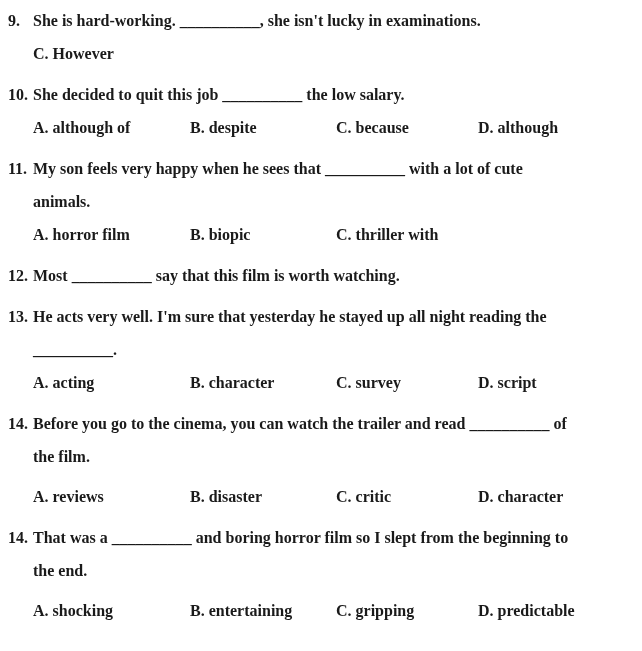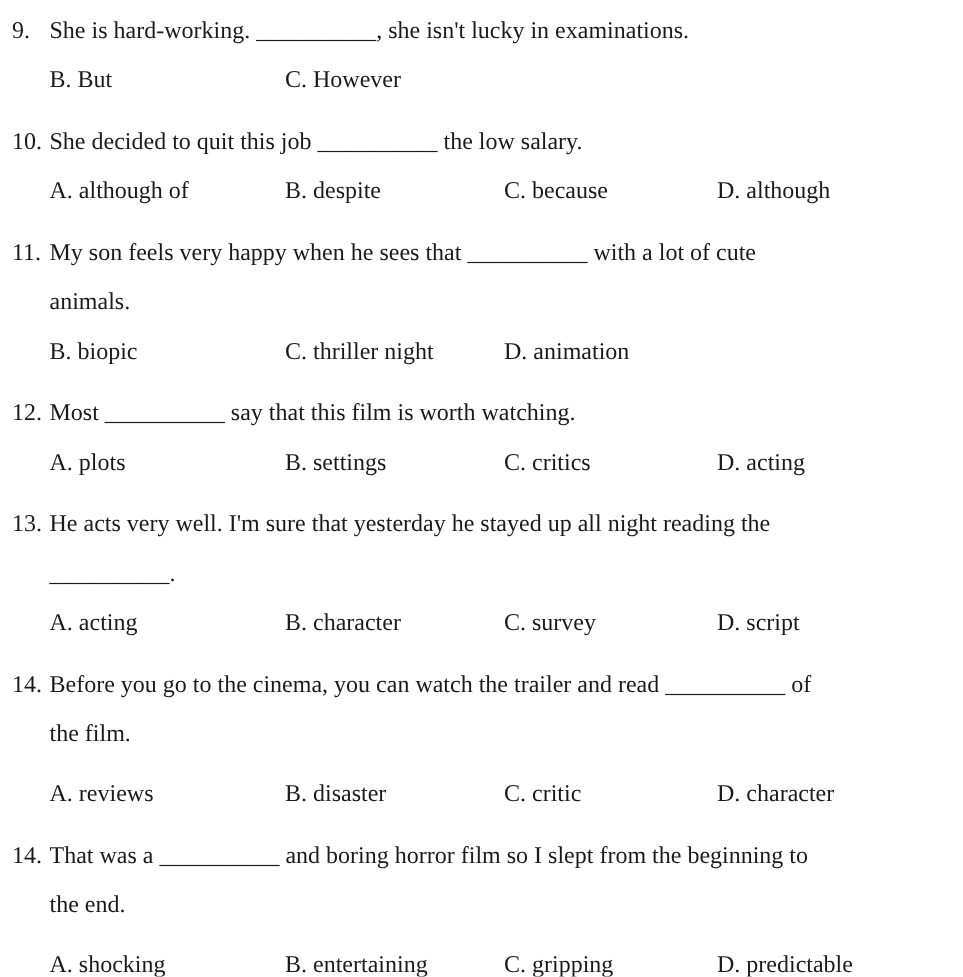--- a/index.html
+++ b/index.html
@@ -11,21 +11,21 @@
     width: 642px;
     height: 651px;
     box-sizing: border-box;
     padding: 4px 8px 0 8px;
     overflow: hidden;
     font-family: "Liberation Serif", "DejaVu Serif", serif;
     font-size: 16px;
     color: #1a1a1a;
   }
   .quiz { width: 100%; }
-  .question { margin-bottom: 8px; }
+  .question { margin-bottom: 8px; font-weight: bold; }
   .q-line {
     line-height: 33px;
     white-space: pre;
   }
   .q-num {
     display: inline-block;
     min-width: 25px;
   }
   .q-line.cont {
     padding-left: 25px;
@@ -42,53 +42,46 @@
   .question:nth-child(7) .options { margin-top: 7px; }
 </style>
 </head>
 <body>
 
 <div class="quiz">
 
   <div class="question">
     <div class="q-line"><span class="q-num">9.</span><span>She is hard-working. __________, she isn't lucky in examinations.</span></div>
     <div class="options">
-      <span>B. But</span>
       <span>C. However</span>
     </div>
   </div>
 
   <div class="question">
     <div class="q-line"><span class="q-num">10.</span><span>She decided to quit this job __________ the low salary.</span></div>
     <div class="options">
       <span>A. although of</span>
       <span>B. despite</span>
       <span>C. because</span>
       <span>D. although</span>
     </div>
   </div>
 
   <div class="question">
     <div class="q-line"><span class="q-num">11.</span><span>My son feels very happy when he sees that __________ with a lot of cute</span></div>
     <div class="q-line cont">animals.</div>
     <div class="options">
+      <span>A. horror film</span>
       <span>B. biopic</span>
-      <span>C. thriller night</span>
-      <span>D. animation</span>
+      <span>C. thriller with</span>
     </div>
   </div>
 
   <div class="question">
     <div class="q-line"><span class="q-num">12.</span><span>Most __________ say that this film is worth watching.</span></div>
-    <div class="options">
-      <span>A. plots</span>
-      <span>B. settings</span>
-      <span>C. critics</span>
-      <span>D. acting</span>
-    </div>
   </div>
 
   <div class="question">
     <div class="q-line"><span class="q-num">13.</span><span>He acts very well. I'm sure that yesterday he stayed up all night reading the</span></div>
     <div class="q-line cont">__________.</div>
     <div class="options">
       <span>A. acting</span>
       <span>B. character</span>
       <span>C. survey</span>
       <span>D. script</span>

